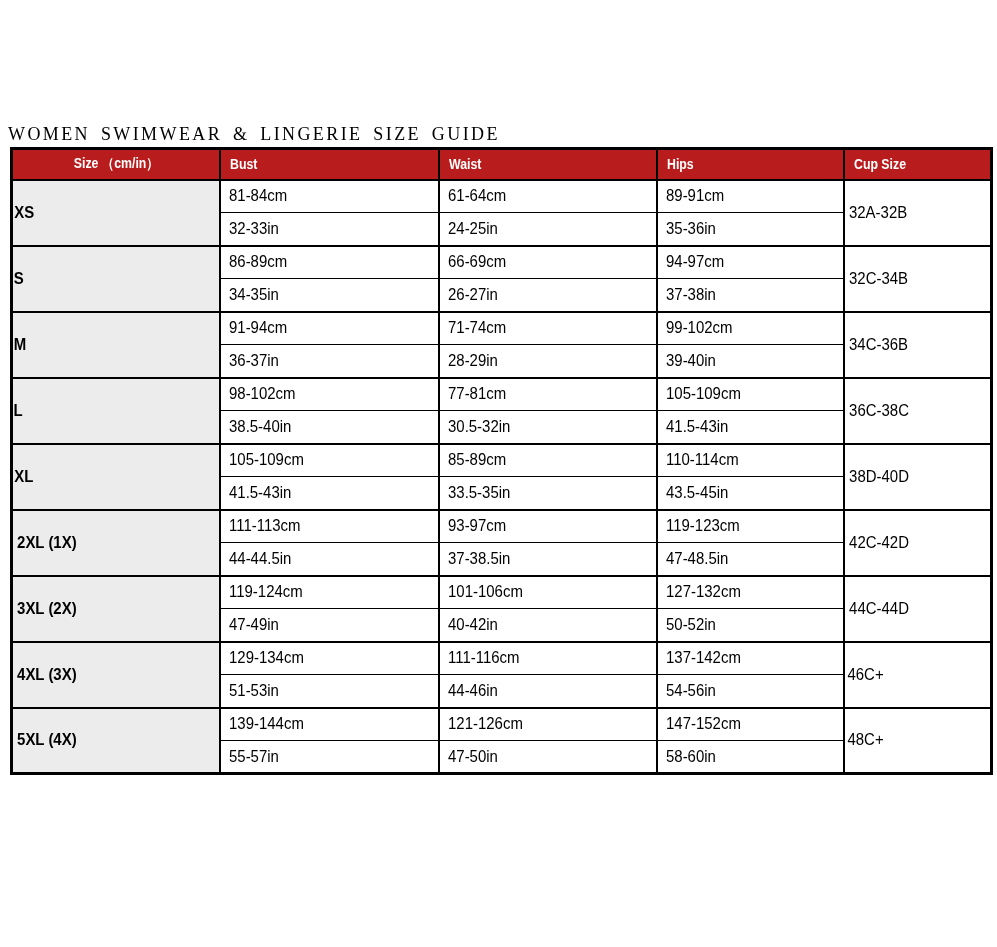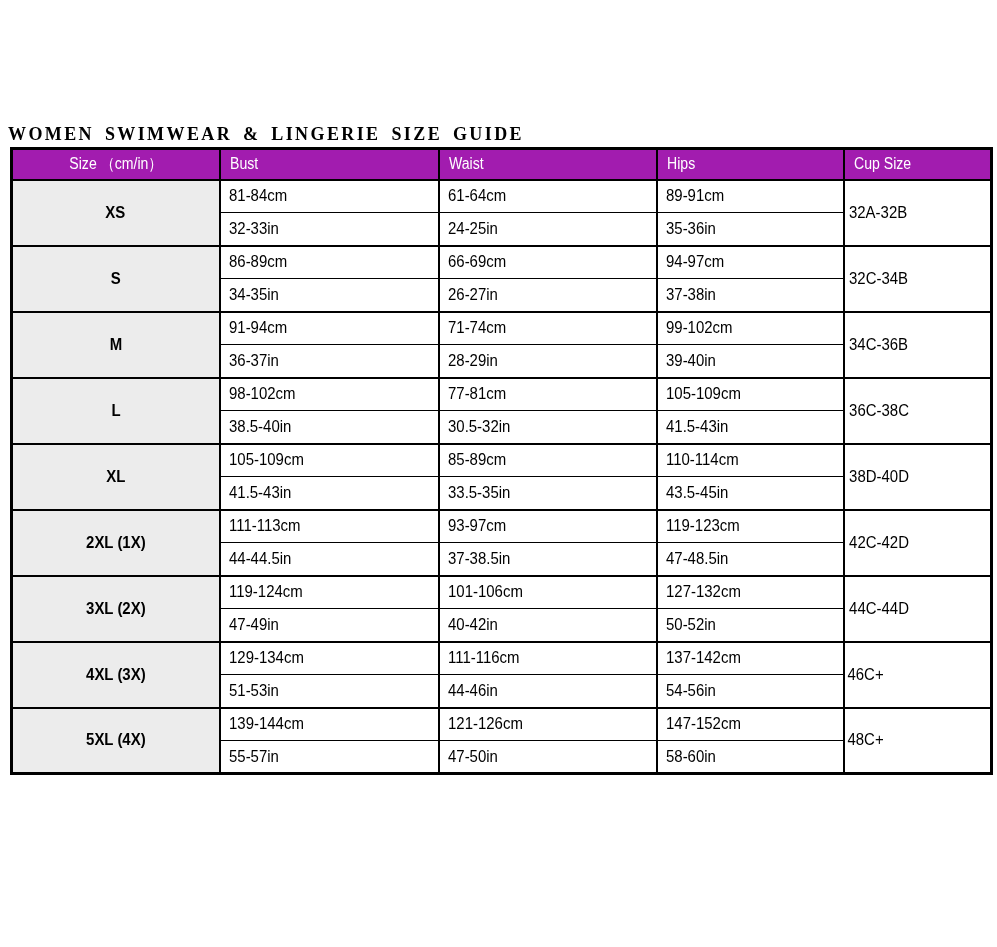--- a/index.html
+++ b/index.html
@@ -15,21 +15,21 @@
   .page {
     width: 997px;
     height: 947px;
     background: #fff;
     box-sizing: border-box;
   }
   .title {
     margin: 0;
     padding: 124px 0 2px 8px;
     font-family: "Liberation Serif", "DejaVu Serif", serif;
-    font-weight: bold;
+    font-weight: normal;
     font-size: 18px;
     letter-spacing: 2.4px;
     word-spacing: 4px;
     color: #000;
     white-space: nowrap;
   }
   table.size-guide {
     border-collapse: collapse;
     table-layout: fixed;
     margin-left: 10px;
@@ -37,24 +37,24 @@
     border: 3px solid #000;
   }
   col.c-size  { width: 208px; }
   col.c-bust  { width: 219px; }
   col.c-waist { width: 218px; }
   col.c-hips  { width: 187px; }
   col.c-cup   { width: 148px; }
 
   thead tr { height: 31px; }
   th {
-    background: #a21caf;
+    background: #b91c1c;
     color: #ffffff;
-    font-size: 16px;
-    font-weight: normal;
+    font-size: 14px;
+    font-weight: bold;
     text-align: left;
     padding: 0 0 0 9px;
     border: 2px solid #000;
     overflow: hidden;
     white-space: nowrap;
   }
   th.center { text-align: center; padding: 0; }
 
   tbody tr { height: 33px; }
   td {
@@ -62,21 +62,20 @@
     background: #ffffff;
     font-size: 17px;
     font-weight: 500;
     padding: 0 0 0 8px;
     overflow: hidden;
     white-space: nowrap;
     vertical-align: middle;
   }
   td.size-cell {
     background: #ececec;
-    text-align: center;
     font-weight: bold;
     padding: 0;
     font-size: 17px;
   }
   td.cup-cell {
     text-align: left;
     padding: 0;
     font-weight: 500;
   }
   

